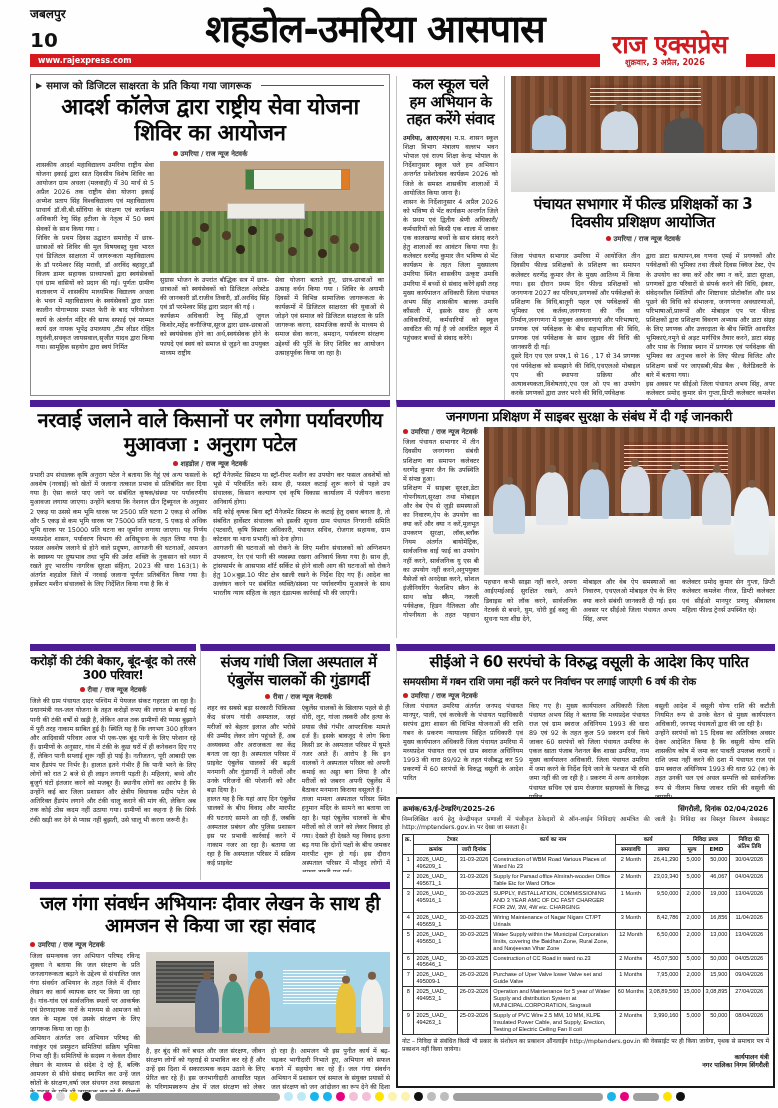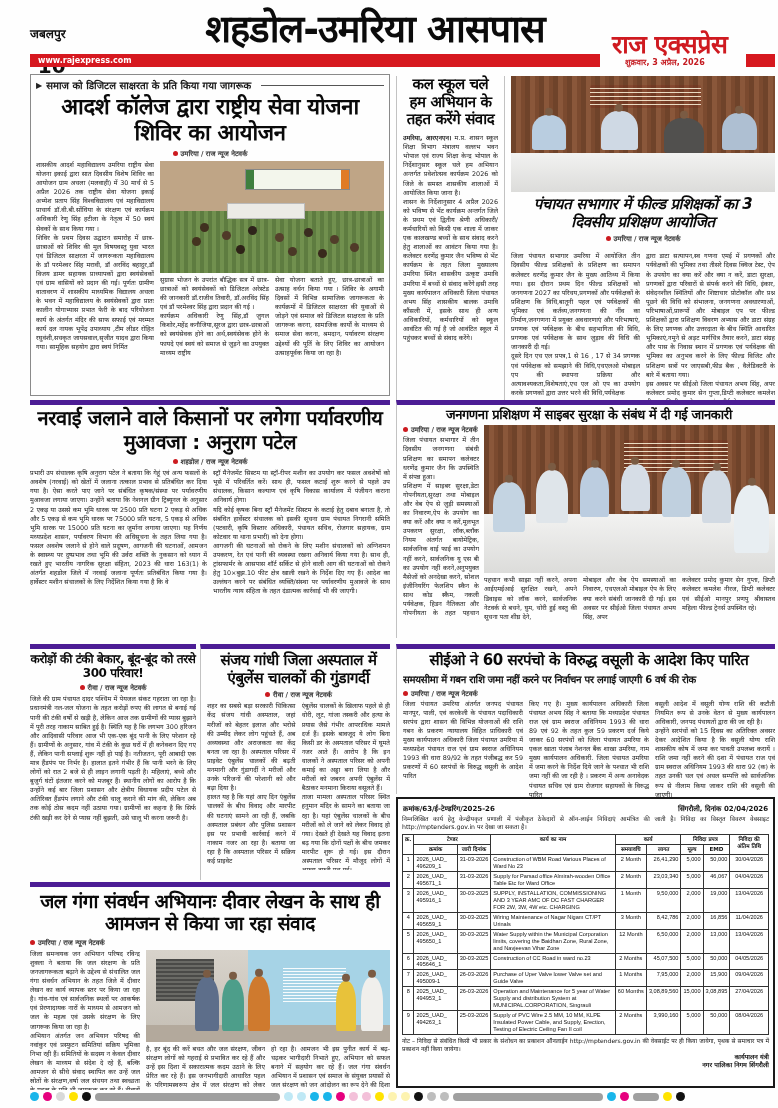--- a/index.html
+++ b/index.html
@@ -1,21 +1,21 @@
 <!DOCTYPE html>
 <html><head>
 <meta charset="utf-8">
 <style>
   html,body{margin:0;padding:0;background:#e8e8e8;}
   .page{position:relative;width:778px;height:1108px;margin:0 auto;background:#fefefe;
         font-family:"DejaVu Sans",sans-serif;color:#111;overflow:hidden;}
   .abs{position:absolute;}
   
-  .city{font-size:12px;font-weight:bold;line-height:1;margin-top:20px;}
-  .pageno{font-size:20px;font-weight:bold;line-height:1;margin-top:16px;text-align:right;}
+  .city{font-size:12px;font-weight:bold;line-height:1;}
+  .pageno{font-size:20px;font-weight:bold;line-height:1;margin-top:10px;}
   .section-title{font-weight:800;font-size:38px;line-height:1;text-align:center;letter-spacing:-1px;color:#0b0b0b;}
   .brand{font-size:25px;font-weight:800;color:#cf1a20;letter-spacing:-0.5px;}
   .redbar{background:#d6181f;height:13px;line-height:13px;color:#fff;font-size:8px;font-weight:bold;padding-left:8px;}
   .datenote{font-size:8px;font-weight:bold;color:#c41a20;}
   .redsq{background:#d6181f;}
   
   .hl{font-weight:800;color:#0a0a0a;text-align:center;line-height:1.18;letter-spacing:-0.4px;}
   .subhl{font-weight:600;color:#141414;text-align:left;letter-spacing:-0.3px;}
   .byline{display:flex;align-items:center;gap:3px;font-size:6.8px;font-weight:bold;color:#3a3a3a;}
   .byline .dot{width:5px;height:5px;border-radius:50%;background:#cc1a1f;flex:0 0 auto;}
@@ -59,21 +59,21 @@
   table.tnd td.num{text-align:right;white-space:nowrap;}
   table.tnd td.ctr{text-align:center;white-space:nowrap;}
   .tender-note{font-size:6px;line-height:1.3;text-align:justify;margin-top:2px;}
   .tender-sign{text-align:right;font-size:6.4px;font-weight:bold;line-height:1.3;}
   
   .marks{display:flex;align-items:center;gap:4px;}
   .mk{width:9px;height:9px;border-radius:50%;flex:0 0 auto;}
   .bar{height:8px;border-radius:4px;background:#9f9f9f;flex:0 0 auto;}
   .c{background:#19b5ea}.m{background:#e6007e}.y{background:#ffe300}.k{background:#111}
   .g{background:#bdbdbd}.fc{background:#bfe8f5}.fm{background:#f3c0d9}.fy{background:#fdf3b0}.fg{background:#d9d9d9}
-  .hr{border-top:5px solid #4c1d95;}
+  .hr{border-top:7px solid #4c1d95;}
   .boxed{border:1px solid #8a8a8a;}
 </style>
 </head>
 <body>
 
 <div class="page">
 
   <div class="abs" style="left:30px;top:8px;">
     <div class="city">जबलपुर</div>
     <div class="pageno">10</div>
@@ -133,21 +133,21 @@
       <div class="person" style="left:34%;top:30%;width:14%;height:34%;background:#cfd9e4;">
           <span class="p-head"></span>
         </div>
       <div class="person" style="left:58%;top:36%;width:15%;height:30%;background:#51504e;">
           <span class="p-head"></span>
         </div>
       <div class="person" style="left:80%;top:32%;width:13%;height:32%;background:#aebfd2;">
           <span class="p-head"></span>
         </div>
     </div>
-    <div class="hl" style="font-size:15px;margin-top:4px;font-style:italic;">पंचायत सभागार में फील्ड प्रशिक्षकों का 3 दिवसीय प्रशिक्षण आयोजित</div>
+    <div class="hl" style="font-size:15px;margin-top:4px;">पंचायत सभागार में फील्ड प्रशिक्षकों का 3 दिवसीय प्रशिक्षण आयोजित</div>
     <div class="byline center" style="margin:3px 0;">
       <span class="dot"></span>
       <span>उमरिया / राज न्यूज नेटवर्क</span>
     </div>
     <div class="cols" style="height:150px;margin-top:9px;">
       <div class="bt">जिला पंचायत सभागार उमरिया में आयोजित तीन दिवसीय फील्ड प्रशिक्षकों के प्रशिक्षण का समापन कलेक्टर धरणेंद्र कुमार जैन के मुख्य आतिथ्य में किया गया। इस दौरान प्रथम दिन फील्ड प्रशिक्षकों को जनगणना 2027 का परिचय,प्रगणकों और पर्यवेक्षकों के प्रशिक्षण कि विधि,बातूनी पहल एवं पर्यवेक्षकों की भूमिका एवं कर्तव्य,जनगणना की नींव का निर्माण,जनगणना में प्रयुक्त अवधारणाएं और परिभाषाएं, प्रगणक एवं पर्यवेक्षक के बीच सहभागिता की विधि, प्रगणक एवं पर्यवेक्षक के साथ जुड़ाव की विधि की जानकारी दी गई।
 दूसरे दिन एच एल प्रपत्र,1 से 16 , 17 से 34 प्रगणक एवं पर्यवेक्षक को समझाने की विधि,एचएलओ मोबाइल एप की स्थापना प्रक्रिया और अत्यावश्यकता,विशेषताएं,एच एल ओ एप का उपयोग करके प्रगणकों द्वारा उत्तर भरने की विधि,पर्यवेक्षक</div>
       <div class="bt">द्वारा डाटा सत्यापन,स्व गणना एमई में प्रगणकों और पर्यवेक्षकों की भूमिका तथा तीसरे दिवस क्विज टेस्ट, ऐप के उपयोग का क्या करें और क्या न करें, डाटा सुरक्षा, प्रगणकों द्वारा परिवारों से संपर्क करने की विधि, इंकार, संवेदनशील स्थितियों और शिष्टाचार प्रोटोकॉल और प्रश्न पूछने की विधि को संभालना, जनगणना अवधारणाओं, परिभाषाओं,प्रारूपों और मोबाइल एप पर फील्ड प्रशिक्षकों द्वारा प्रशिक्षण विवरण अभ्यास और डाटा संग्रह के लिए प्रगणक और उत्तरदाता के बीच स्थिति आधारित भूमिकाएं,नमूने से अड़ट मार्गचित्र तैयार करने, डाटा संग्रह और पास के निवास स्थान में प्रगणक एवं पर्यवेक्षक की भूमिका का अनुभव करने के लिए फील्ड विजिट और प्रशिक्षण सत्रों पर जाएसबी,फीड बैक , वैलेडिक्टरी के बारे में बताया गया।
 इस अवसर पर सीईओ जिला पंचायत अभय सिंह, अपर कलेक्टर प्रमोद कुमार सेन गुप्ता,डिप्टी कलेक्टर कमलेश नीरज, डिप्टी कलेक्टर एवं सीईओ मानपुर प्रणपु श्रीवास्तव महिला फील्ड ट्रेनर्स उपस्थित रहे।</div>
     </div>

